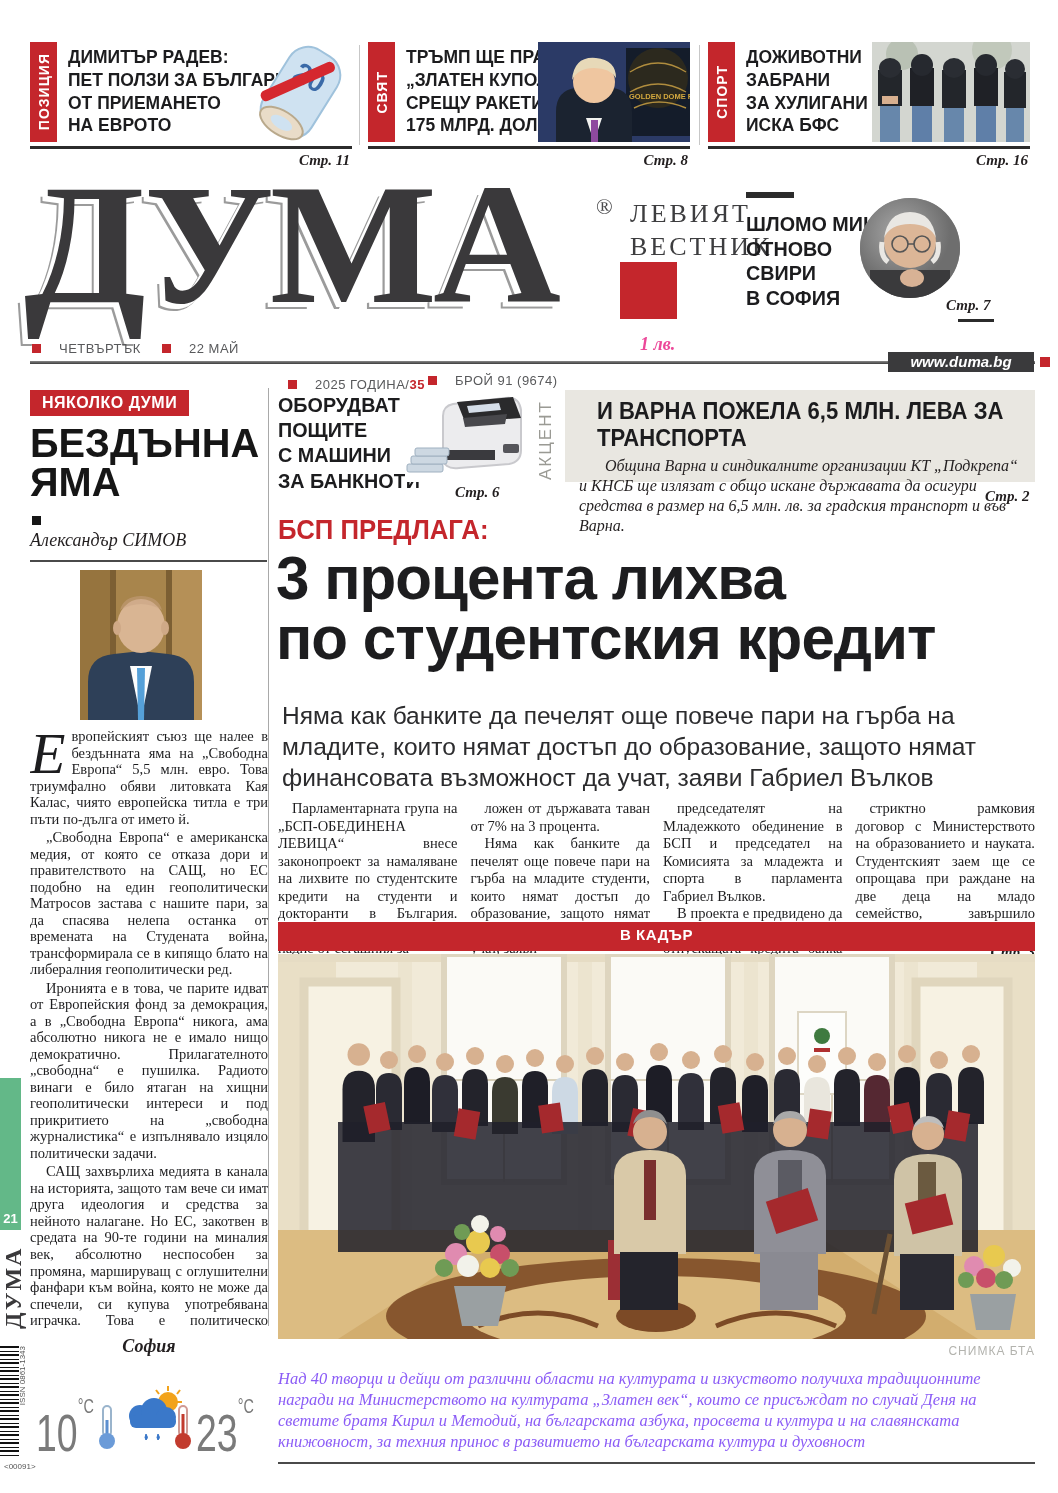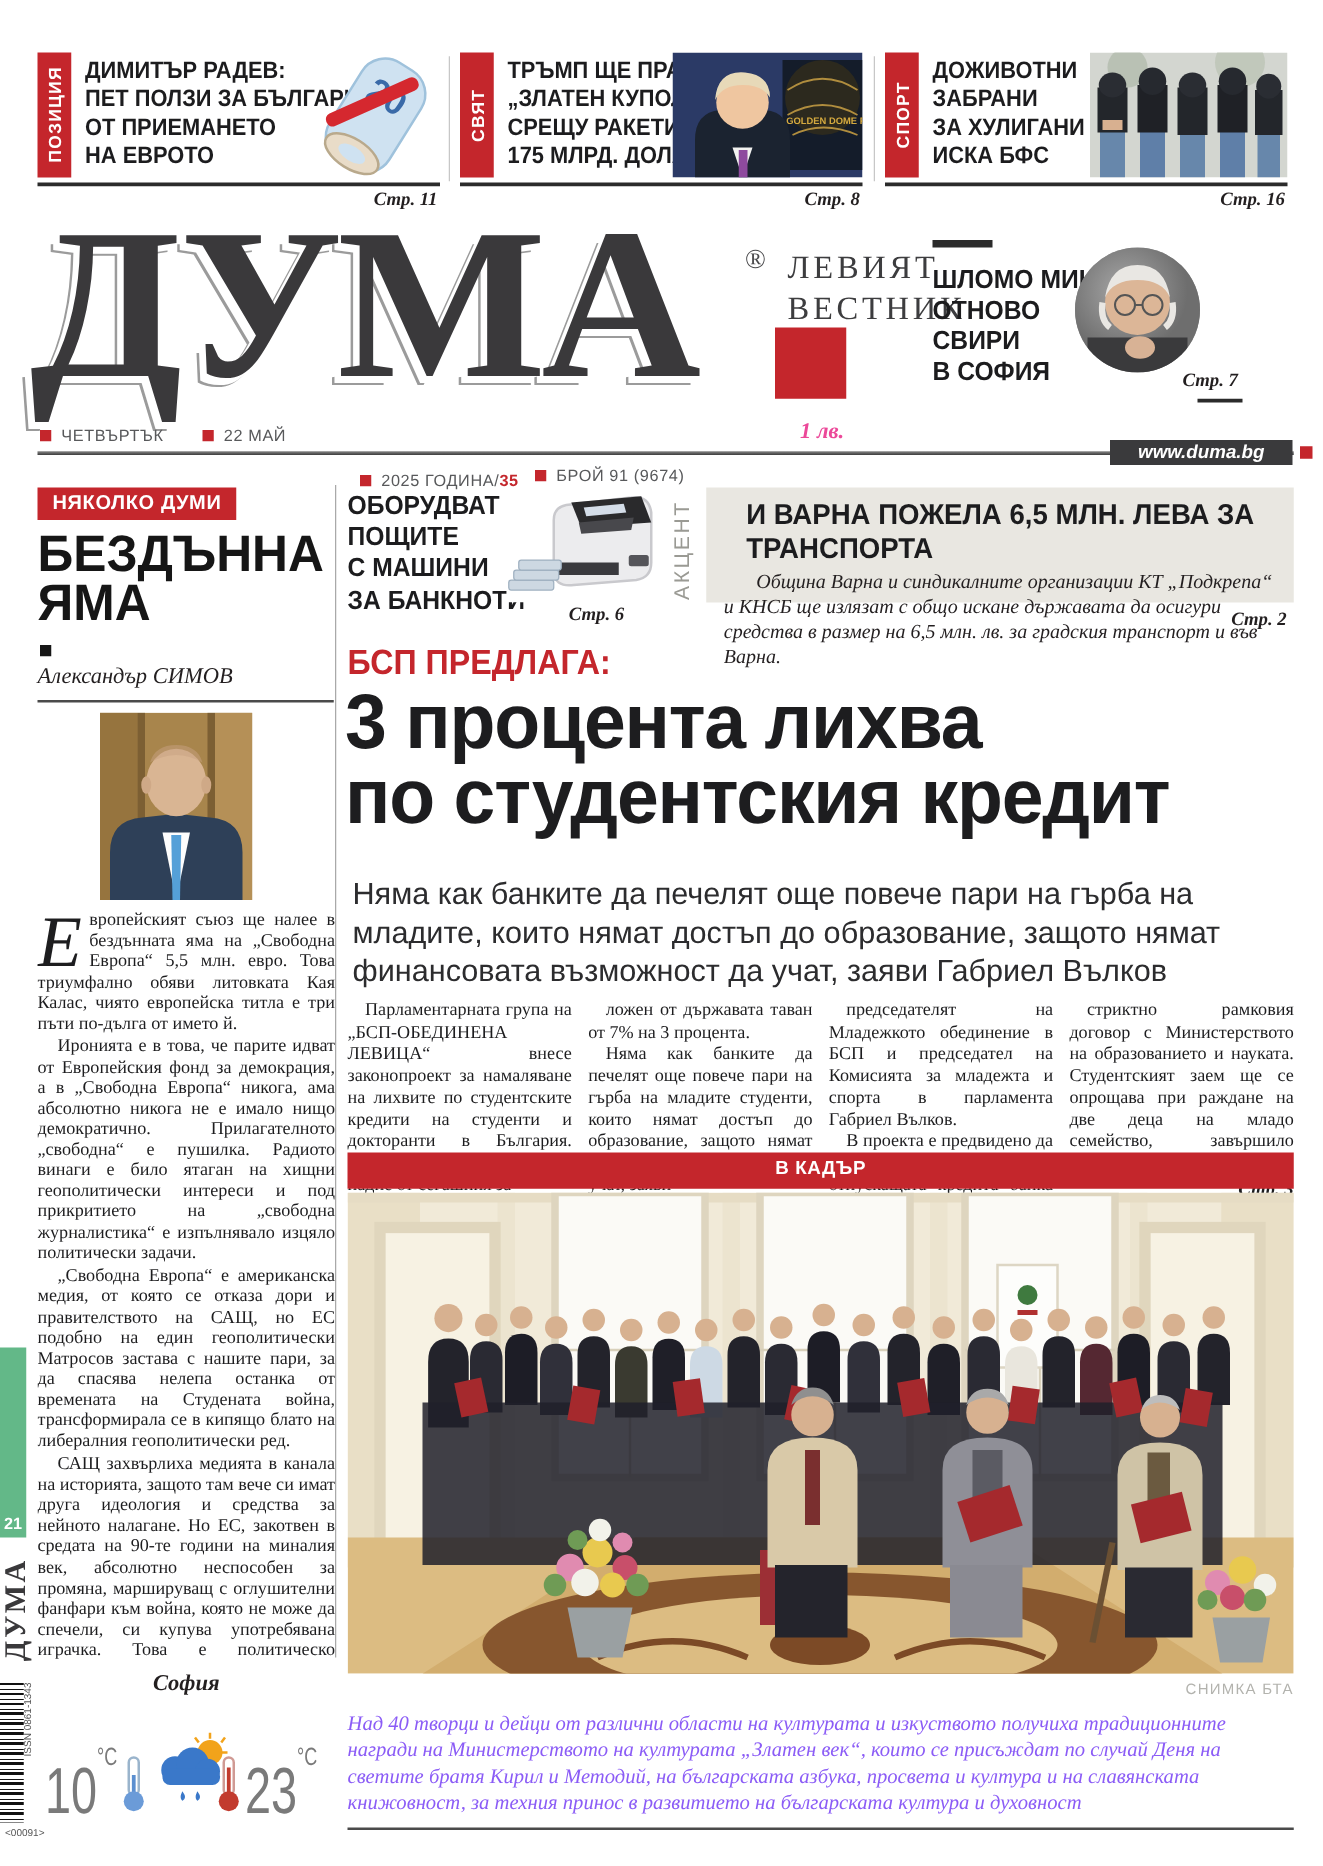--- a/index.html
+++ b/index.html
@@ -34,21 +34,21 @@
   #promo-dash{position:absolute;left:746px;top:192px;width:48px;height:6px;background:#2b2b2b;}
   #promo-title{position:absolute;left:746px;top:212px;font:700 21px/1.17 "Liberation Sans",sans-serif;
            color:#1c1c1e;transform:scaleX(.94);transform-origin:0 0;}
   #promo-photo{position:absolute;left:860px;top:198px;width:100px;height:100px;border-radius:50%;
            overflow:hidden;background:#8d8d8d;}
   #promo-page{position:absolute;left:946px;top:297px;font:italic 700 15px "Liberation Serif",serif;}
   #promo-underline{position:absolute;left:958px;top:319px;width:36px;height:3px;background:#2b2b2b;}
 
   
   .dl-item{position:absolute;top:341px;font:400 13px "Liberation Sans",sans-serif;
-           color:#58595b;letter-spacing:.5px;display:flex;align-items:center;gap:8px;}
+           color:#58595b;letter-spacing:.5px;display:flex;align-items:center;gap:18px;}
   .dl-item .sq{width:9px;height:9px;background:#c4262c;display:inline-block;flex:none;}
   .dl-red{color:#c4262c;font-weight:700;}
   #dl-price{position:absolute;left:640px;top:334px;font:italic 700 18px "Liberation Serif",serif;color:#ec4899;}
   #dl-rule{position:absolute;left:30px;top:361px;width:1005px;height:3px;
            background:linear-gradient(#888,#3c3c3c);}
   #site-box{position:absolute;left:888px;top:352px;width:146px;height:20px;background:#3a3a3c;
            color:#fff;font:italic 700 15px/20px "Liberation Sans",sans-serif;text-align:center;}
   #site-sq{position:absolute;left:1040px;top:357px;width:10px;height:10px;background:#c4262c;}
 
   
@@ -304,22 +304,22 @@
       <polygon points="50,96 72,96 61,150" fill="#fdfdfd"></polygon>
       <polygon points="57,98 65,98 64,150 58,150" fill="#55a0d8"></polygon>
       <ellipse cx="61" cy="56" rx="24" ry="27" fill="#d9b593"></ellipse>
       <ellipse cx="37" cy="58" rx="4" ry="7" fill="#cfa987"></ellipse>
         <ellipse cx="85" cy="58" rx="4" ry="7" fill="#cfa987"></ellipse>
       <path d="M40 40 q21 -12 42 0 q-4 -14 -21 -14 q-17 0 -21 14z" fill="#c7a281" opacity=".5"></path>
     </svg>
   </div>
   <div id="op-body">
     <p class="first"><span id="op-dropcap">Е</span><span>вропейският съюз ще налее в бездънната яма на „Свободна Европа“ 5,5 млн. евро. Това триумфално обяви литовката Кая Калас, чиято европейска титла е три пъти по-дълга от името й.</span></p>
+    <p>„Свободна Европа“ е американска медия, от която се отказа дори и правителството на САЩ, но ЕС подобно на един геополитически Матросов застава с нашите пари, за да спасява нелепа останка от времената на Студената война, трансформирала се в кипящо блато на либералния геополитически ред.</p>
     <p>Иронията е в това, че парите идват от Европейския фонд за демокрация, а в „Свободна Европа“ никога, ама абсолютно никога не е имало нищо демократично. Прилагателното „свободна“ е пушилка. Радиото винаги е било ятаган на хищни геополитически интереси и под прикритието на „свободна журналистика“ е изпълнявало изцяло политически задачи.</p>
-    <p>„Свободна Европа“ е американска медия, от която се отказа дори и правителството на САЩ, но ЕС подобно на един геополитически Матросов застава с нашите пари, за да спасява нелепа останка от времената на Студената война, трансформирала се в кипящо блато на либералния геополитически ред.</p>
     <p>САЩ захвърлиха медията в канала на историята, защото там вече си имат друга идеология и средства за нейното налагане. Но ЕС, закотвен в средата на 90-те години на миналия век, абсолютно неспособен за промяна, маршируващ с оглушителни фанфари към война, която не може да спечели, си купува употребявана играчка. Това е политическо разхищение и е метафорично за отказа на Съюза да погледне в бъдещето. Дават пет милиона на журналистически лакеи, които ще ги изоставят в мига, в който вятърът наистина се промени.</p>
 
   </div>
 
   <div id="w-city">София</div>
   <div class="w-temp" id="w-low"><span>10</span><sup>°С</sup></div>
   <div class="w-icon" style="left:96px;top:1404px;">
     <svg width="22" height="46" viewBox="0 0 22 46">
         <rect x="7" y="2" width="8" height="30" rx="4" fill="#fff" stroke="#9ab4cc" stroke-width="2"></rect>
         <rect x="9.5" y="16" width="3" height="16" fill="#5b8fd0"></rect>

